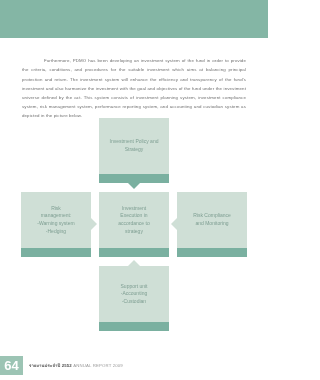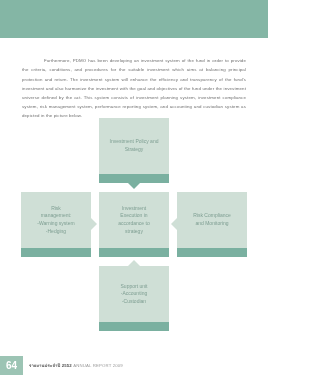--- a/index.html
+++ b/index.html
@@ -85,21 +85,21 @@
   }
   
   .footer{
     position:absolute;left:0;top:354px;width:268px;height:26px;
   }
   .page-num{
     position:absolute;left:0px;top:2px;
     width:23px;height:19px;
     background:#9cc4b4;
     color:#ffffff;
-    font-size:10px;font-weight:bold;
+    font-size:13px;font-weight:bold;
     display:flex;align-items:center;justify-content:center;
   }
   .footer-text{
     position:absolute;left:29px;top:8px;
     font-size:4.3px;
     color:#8a8a8a;
     letter-spacing:.15px;
     white-space:nowrap;
   }
   .footer-text .th{color:#4f4f4f;font-weight:bold;}

